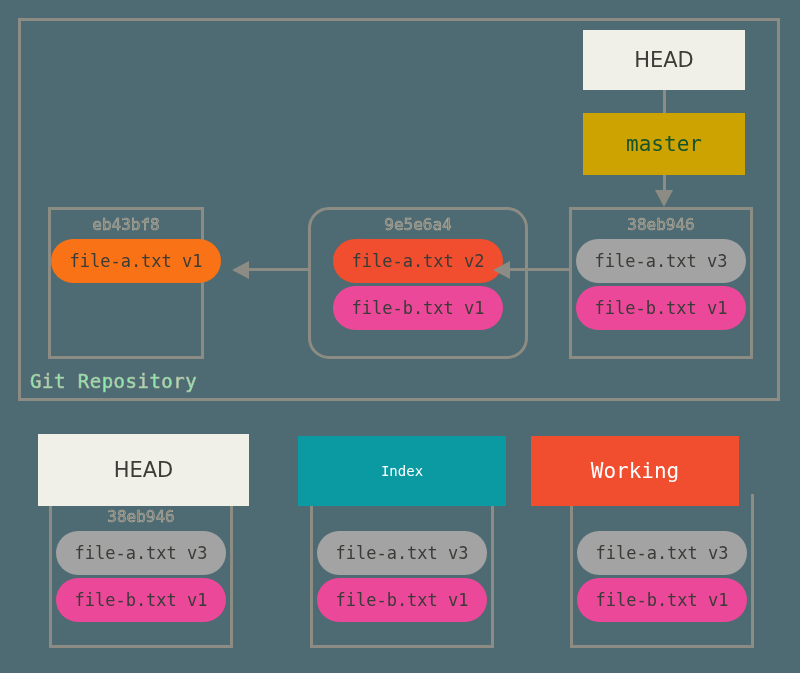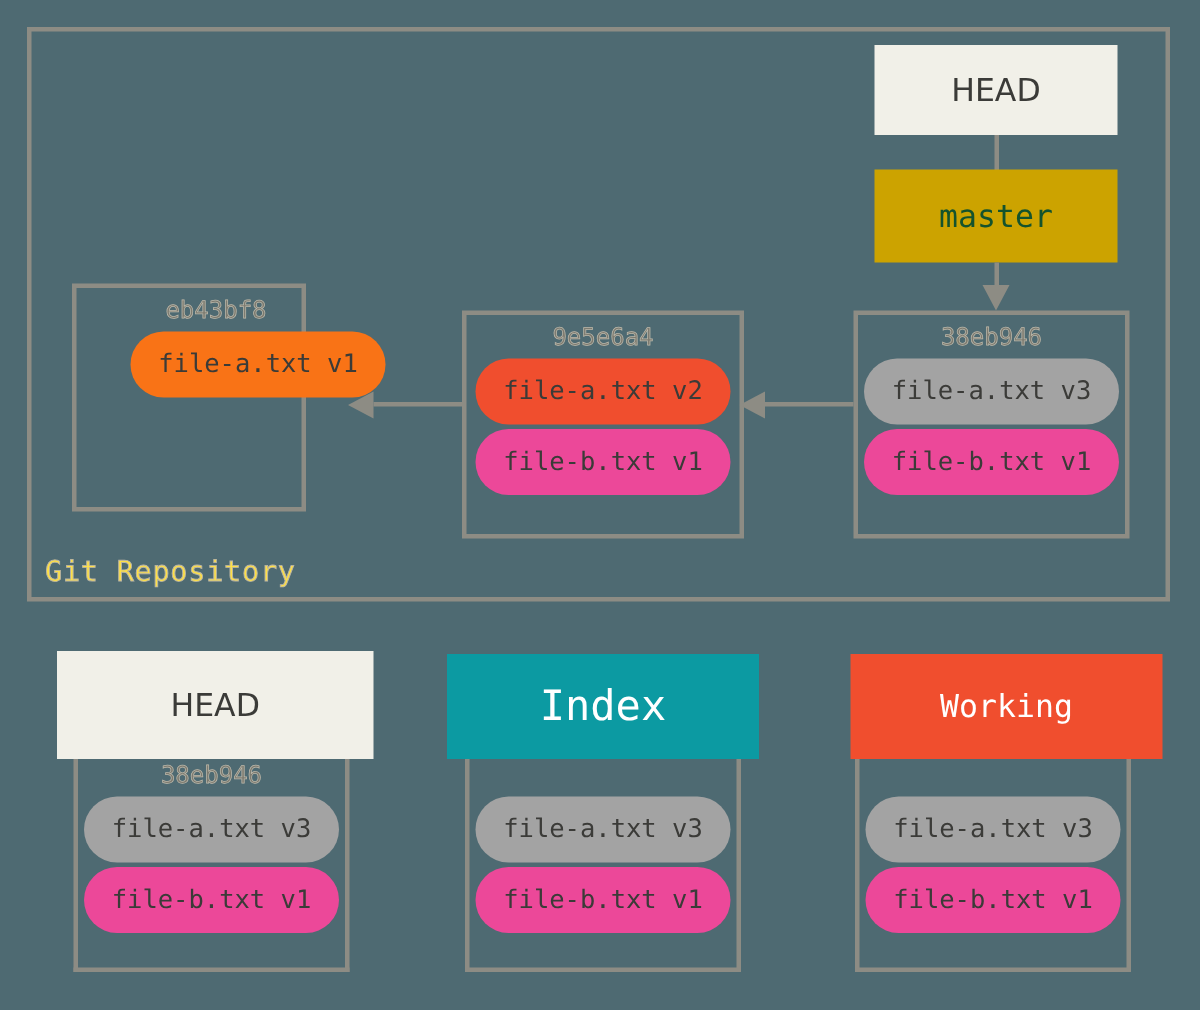--- a/index.html
+++ b/index.html
@@ -28,21 +28,21 @@
     top: 18px;
     width: 762px;
     height: 383px;
     border: 3px solid #8d8c84;
     box-sizing: border-box;
   }
   #repo-label {
     left: 30px;
     top: 370px;
     font-size: 19px;
-    color: #fde047;
+    color: #86efac;
     -webkit-text-stroke: 0.6px #b9b4a6;
     letter-spacing: 0.5px;
     white-space: nowrap;
   }
 
   
   .ref-box {
     box-sizing: border-box;
     display: flex;
     align-items: center;
@@ -114,22 +114,22 @@
     width: 184px;
     position: relative;
     left: 0;
   }
   .pill.teal   { background: #f97316; }
   .pill.red    { background: #f04e2e; }
   .pill.gold   { background: #a3a3a3; }
   .pill.cream  { background: #ec4899; }
 
   
-  #commit-1 { left: 48px;  top: 189px; width: 156px; height: 152px; padding-left: 36px; }
-  #commit-2 { left: 308px; top: 207px; width: 188px; height: 152px; }
+  #commit-1 { left: 48px;  top: 207px; width: 156px; height: 152px; }
+  #commit-2 { left: 308px; top: 207px; width: 220px; height: 152px; border-radius: 21px; }
   #commit-3 { left: 569px; top: 207px; width: 184px; height: 152px; }
   #commit-1 .pill, #commit-2 .pill, #commit-3 .pill { width: 170px; }
 
   
   .area-label {
     box-sizing: border-box;
     display: flex;
     align-items: center;
     justify-content: center;
     text-align: center;
@@ -137,24 +137,24 @@
     z-index: 3;
   }
   #area-head-label {
     left: 38px; top: 434px; width: 211px; height: 72px;
     background: #f1f0e8; color: #3b3b38;
     font-size: 21px;
     font-family: "DejaVu Sans", "Liberation Sans", sans-serif;
   }
   #area-index-label {
     left: 298px; top: 436px; width: 208px; height: 70px;
-    background: #0c9aa2; color: #ffffff; font-size: 28px;
+    background: #0c9aa2; color: #ffffff; font-size: 14px;
   }
   #area-wd-label {
-    left: 567px; top: 436px; width: 208px; height: 70px;
+    left: 531px; top: 436px; width: 208px; height: 70px;
     background: #f04e2e; color: #ffffff; font-size: 21px;
   }
 
   .area-box {
     box-sizing: border-box;
     border: 3px solid #8d8c84;
     border-top: none;
     padding-top: 2px;
     z-index: 1;
   }

